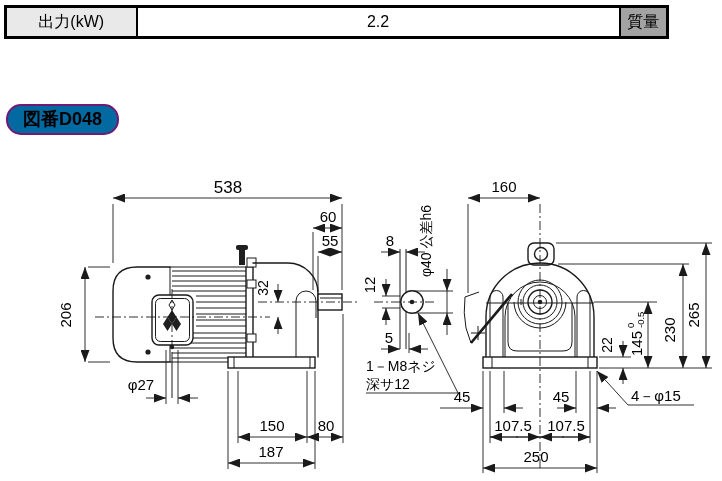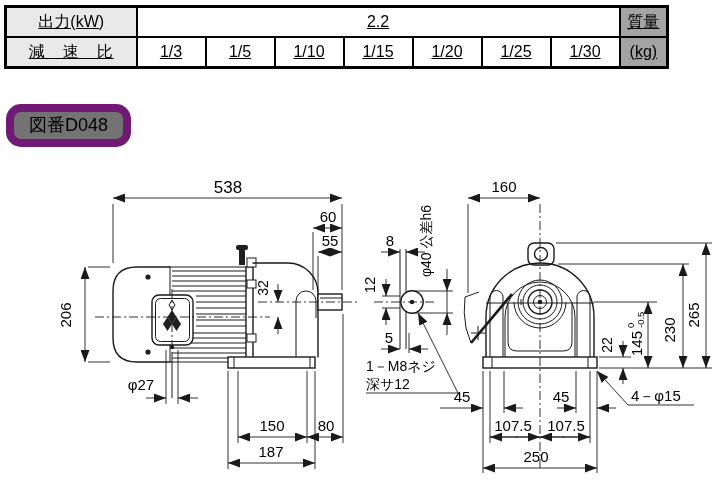--- a/index.html
+++ b/index.html
@@ -2,28 +2,28 @@
 <html><head>
 <meta charset="utf-8">
 <style>
   html,body{margin:0;padding:0;background:#fff;}
   .stage{position:relative;width:722px;height:481px;background:#fff;overflow:hidden;
          font-family:"Liberation Sans",sans-serif;color:#000;}
   
   table.spec{position:absolute;left:4px;top:5px;width:664px;border-collapse:collapse;
              border:3px solid #000;table-layout:fixed;}
   table.spec td{border:2px solid #000;text-align:center;vertical-align:middle;
-                height:28px;padding:0;font-size:16px;overflow:hidden;white-space:nowrap;text-decoration:underline;}
+                height:28px;padding:0;font-size:16px;overflow:hidden;white-space:nowrap;}
   td.hd{background:#e9e9e9;font-size:17px;text-align:left;padding-left:6px;}
   td.hd.sp{letter-spacing:1px;}
   td.wt{background:#a3a3a3;font-size:16px;}
   td.val{font-size:16px;}
   
-  .badge{position:absolute;left:6px;top:104px;border:8px solid #701a75;border-radius:15px;
-         padding:1px 15px 2px 15px;font-size:18px;font-weight:400;background:#737373;}
+  .badge{position:absolute;left:6px;top:104px;border:2px solid #701a75;border-radius:15px;
+         padding:1px 15px 2px 15px;font-size:18px;font-weight:700;background:#0369a1;}
   
   svg.draw{position:absolute;left:0;top:0;}
   .ln{stroke:#1a1a1a;stroke-width:1.4;fill:none;stroke-linecap:round;}
   .th{stroke:#1a1a1a;stroke-width:1;fill:none;}
   .thk{stroke:#1a1a1a;stroke-width:2.6;fill:none;}
   .ext{stroke:#1a1a1a;stroke-width:0.9;fill:none;}
   .dim{stroke:#1a1a1a;stroke-width:0.9;fill:none;}
   .cl{stroke:#1a1a1a;stroke-width:0.9;fill:none;stroke-dasharray:9 3 2 3;}
   .wf{fill:#fff;stroke:#1a1a1a;stroke-width:1.4;}
   .wf2{fill:#fff;stroke:#1a1a1a;stroke-width:1;}
@@ -49,31 +49,20 @@
       <col style="width:69px">
         <col style="width:69px">
         <col style="width:48px">
     </colgroup>
     <tbody>
         <tr>
       <td class="hd">出力(kW)</td>
       <td class="val" colspan="7">2.2</td>
       <td class="wt">質量</td>
     </tr>
-    <tr>
-      <td class="hd sp">減　速　比</td>
-      <td class="val">1/3</td>
-      <td class="val">1/5</td>
-      <td class="val">1/10</td>
-      <td class="val">1/15</td>
-      <td class="val">1/20</td>
-      <td class="val">1/25</td>
-      <td class="val">1/30</td>
-      <td class="wt">(kg)</td>
-    </tr>
   </tbody>
     </table>
 
   <div class="badge">
     <span>図番D048</span>
   </div>
 
   <svg class="draw" width="722" height="481" viewBox="0 0 722 481">
     <defs>
       <marker id="ma" markerWidth="13" markerHeight="9" refX="12" refY="4.5" orient="auto-start-reverse" markerUnits="userSpaceOnUse">

